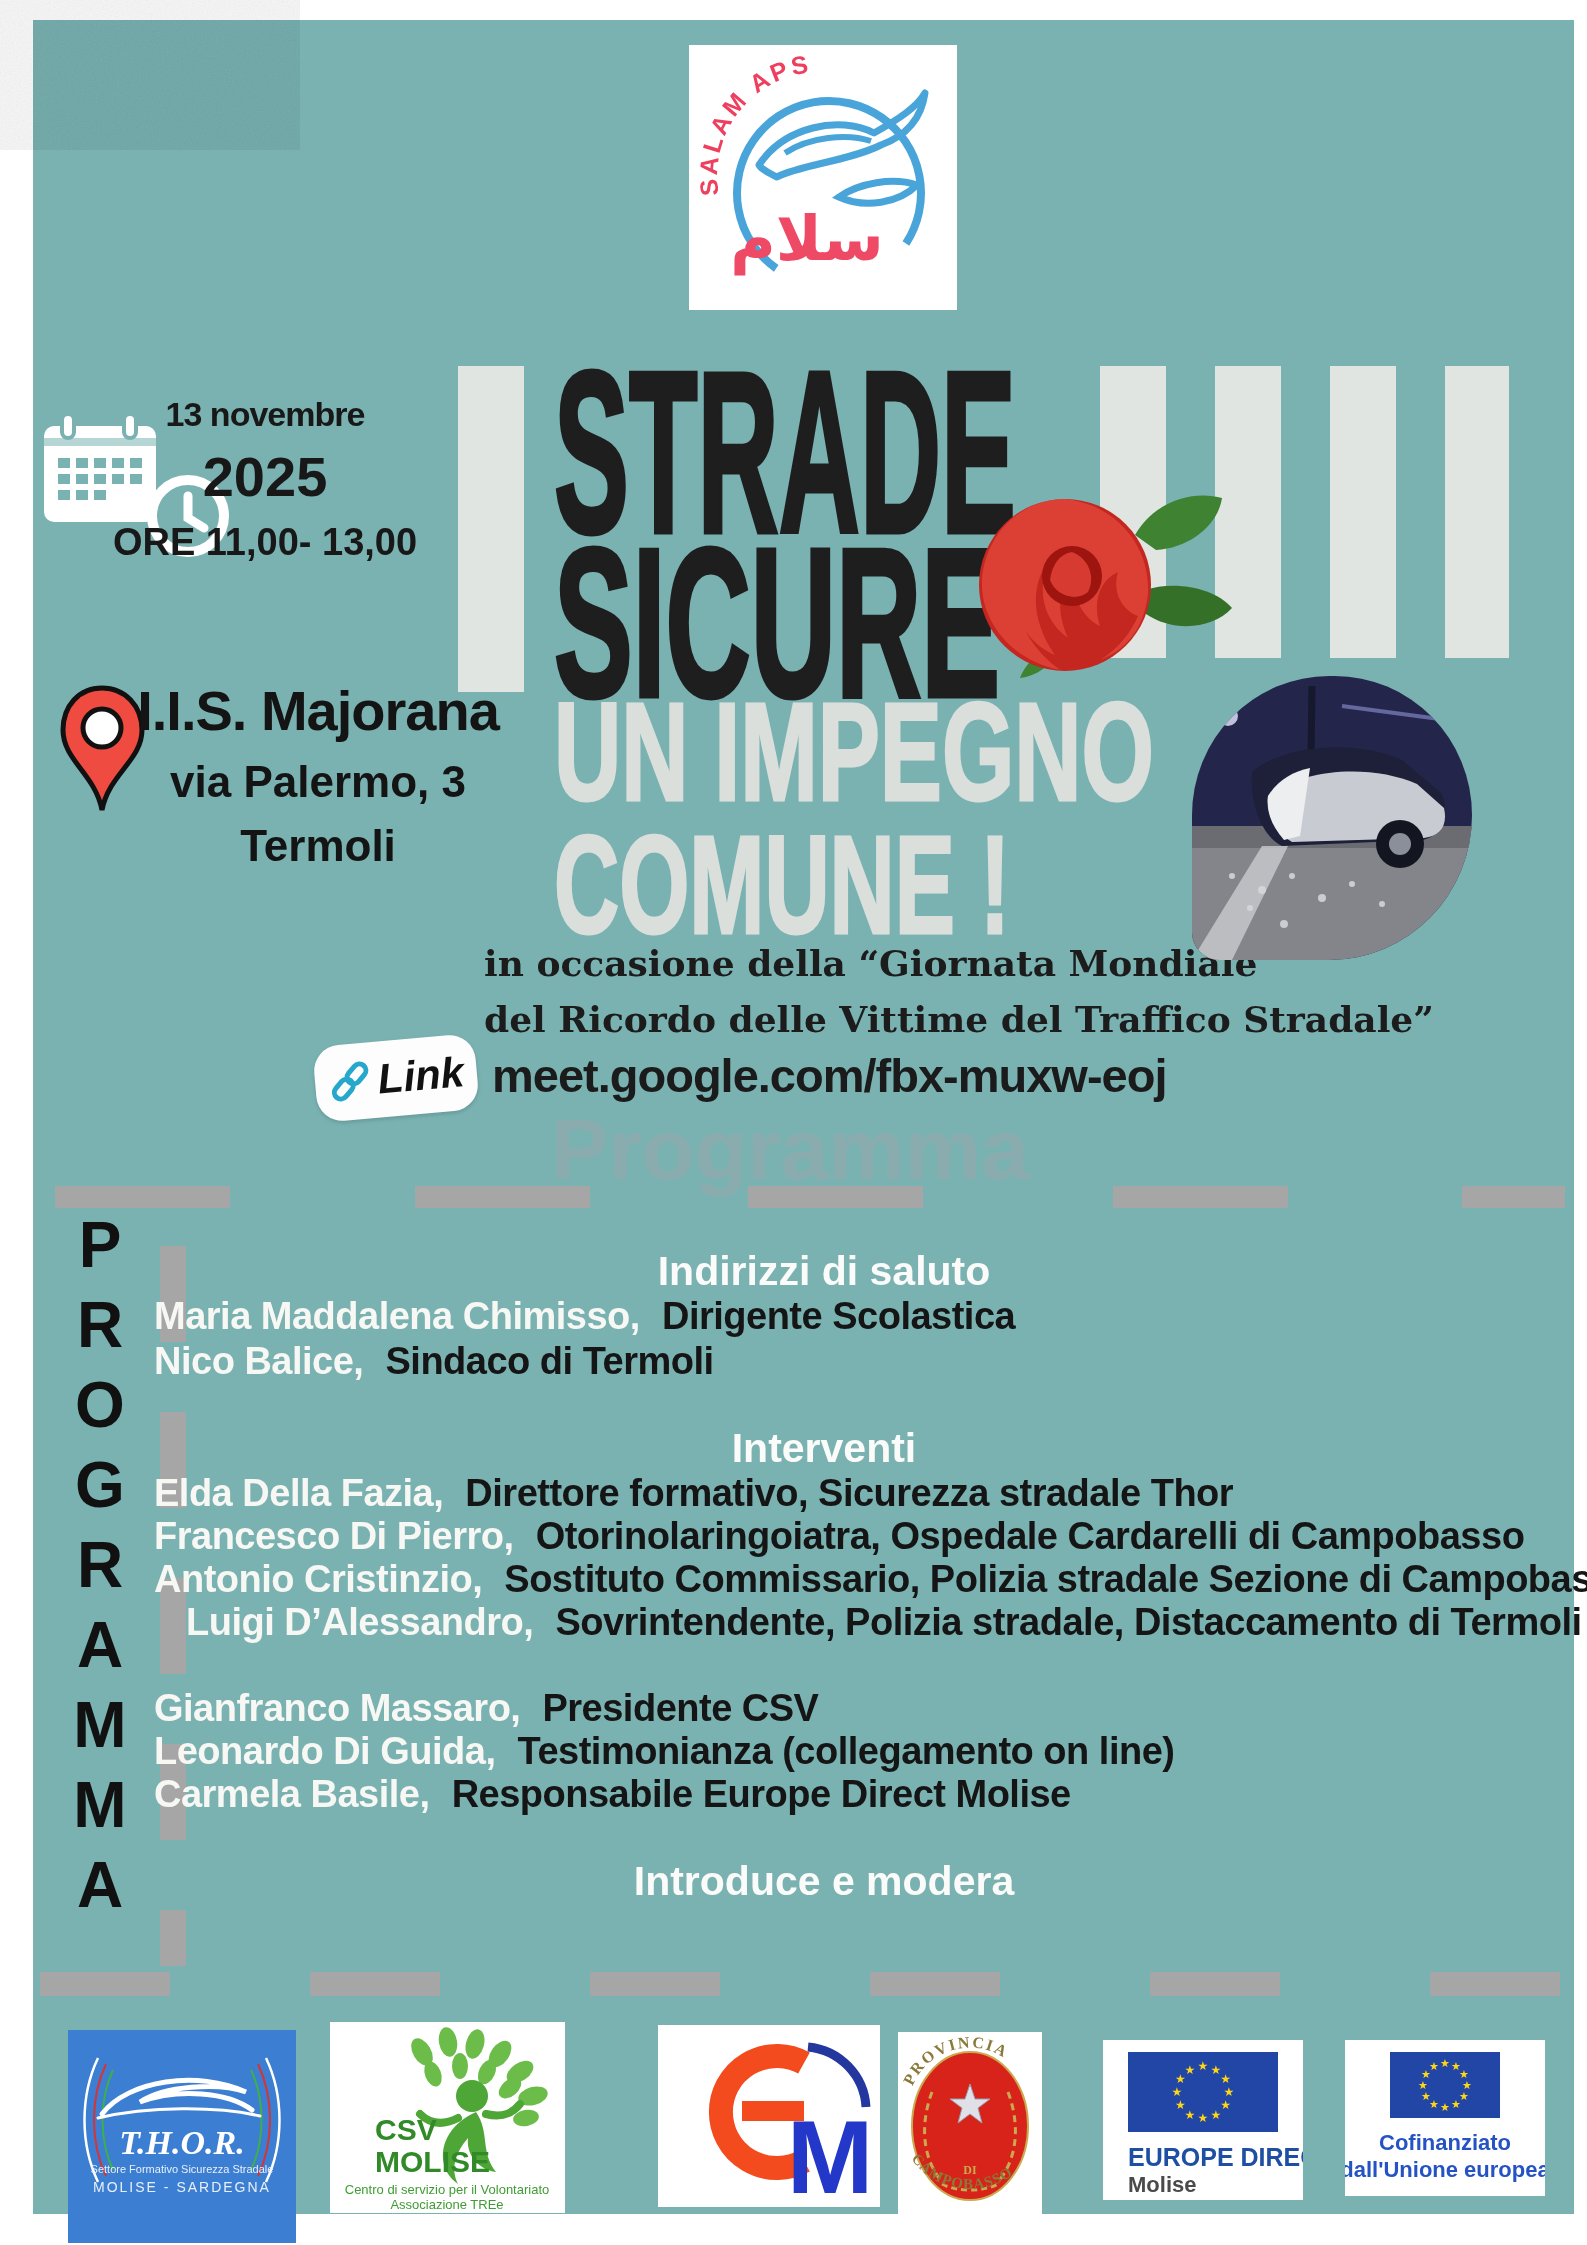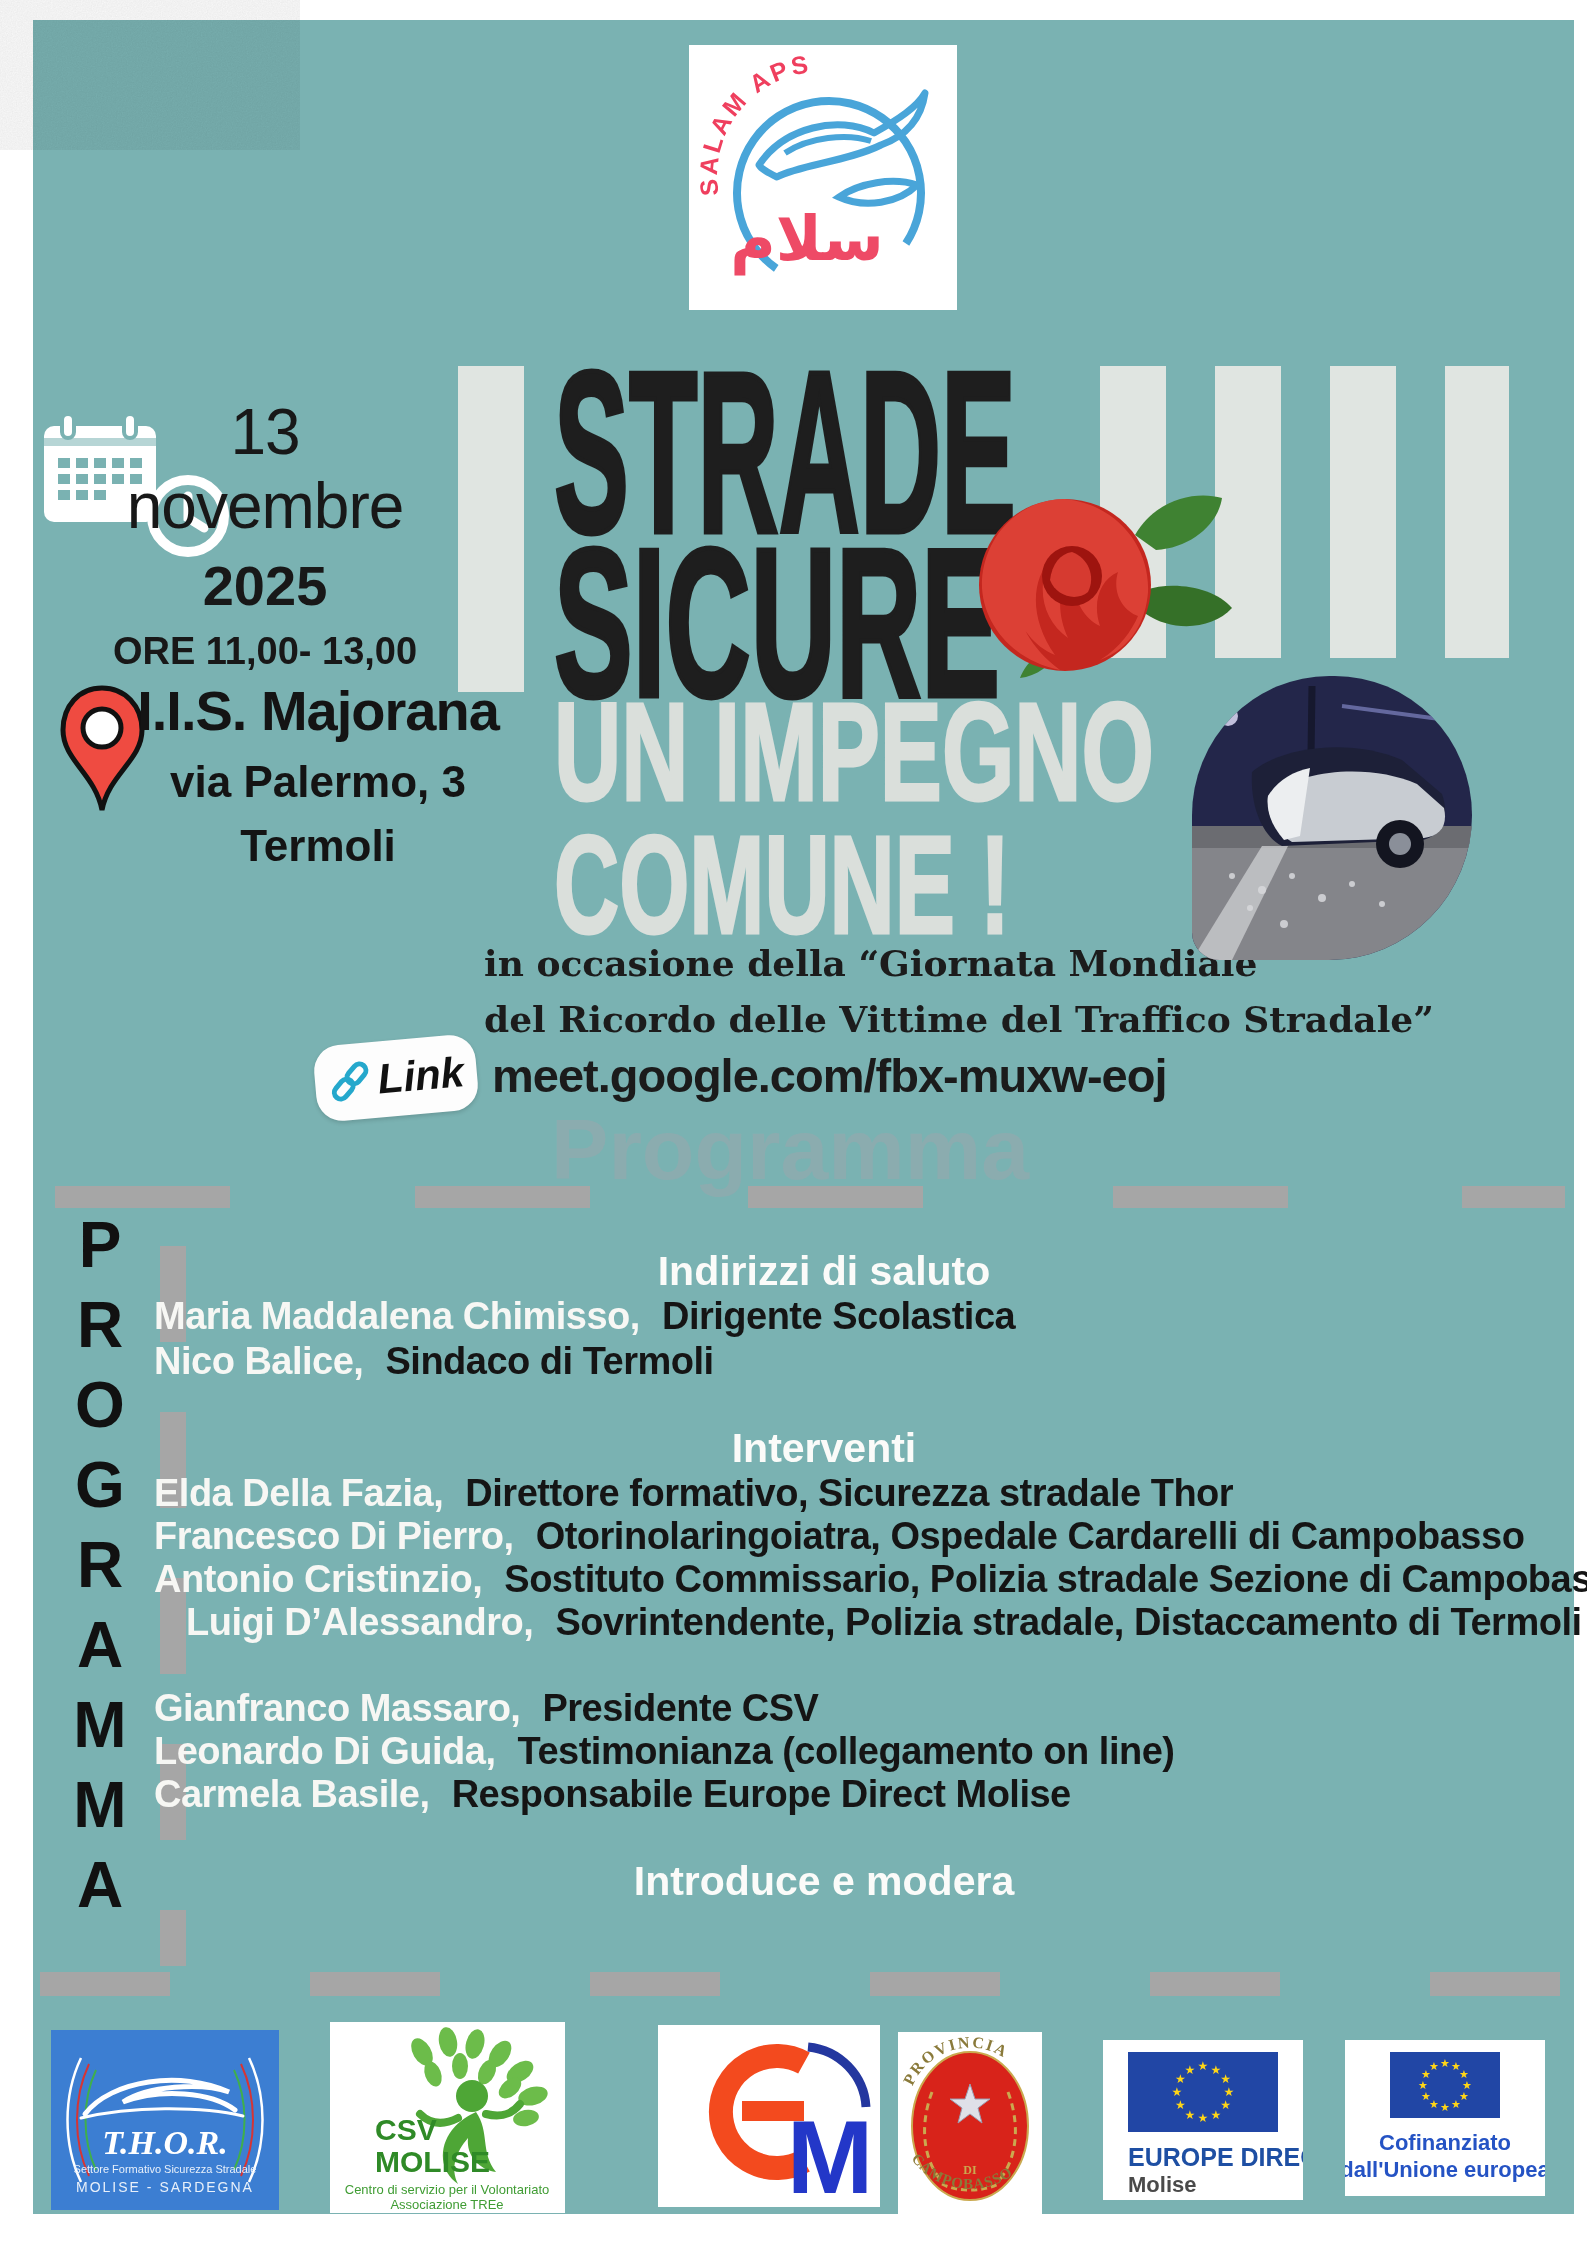--- a/index.html
+++ b/index.html
@@ -6,21 +6,21 @@
   .page{position:relative;width:1587px;height:2245px;background:#ffffff;overflow:hidden;
         font-family:"Liberation Sans",sans-serif;}
   .poster{position:absolute;left:33px;top:20px;right:13px;bottom:31px;background:#7ab2b2;}
   .abs{position:absolute;}
 
   
   .stripe{position:absolute;background:#e7e8e4;opacity:.93;}
 
   
   .datecol{position:absolute;left:100px;top:395px;width:330px;text-align:center;color:#181818;}
-  .date1{font-size:64px;font-weight:normal;letter-spacing:-1px;}
+  .date1{font-size:34px;font-weight:bold;letter-spacing:-1px;}
   .date2{font-size:56px;font-weight:bold;margin-top:10px;}
   .timet{font-size:38px;font-weight:bold;margin-top:12px;letter-spacing:0px;}
   .venue{position:absolute;left:118px;top:678px;width:400px;text-align:center;color:#141414;}
   .vname{font-size:56px;font-weight:bold;letter-spacing:-1px;}
   .vline{font-size:44px;font-weight:bold;margin-top:14px;}
 
   
   .occasion{position:absolute;left:484px;top:935px;width:1000px;color:#1c1c1c;
             font-family:"DejaVu Serif",serif;font-weight:bold;font-size:36px;line-height:56px;}
 
@@ -252,21 +252,21 @@
 
   <div class="phead" style="top:1858px;">Introduce e modera</div>
 
   <div class="dash" style="left:40px;top:1972px;width:130px;height:24px;"></div>
   <div class="dash" style="left:310px;top:1972px;width:130px;height:24px;"></div>
   <div class="dash" style="left:590px;top:1972px;width:130px;height:24px;"></div>
   <div class="dash" style="left:870px;top:1972px;width:130px;height:24px;"></div>
   <div class="dash" style="left:1150px;top:1972px;width:130px;height:24px;"></div>
   <div class="dash" style="left:1430px;top:1972px;width:130px;height:24px;"></div>
 
-  <div class="pbox blue" style="left:51px;top:2030px;width:228px;height:180px;">
+  <div class="pbox blue" style="left:68px;top:2030px;width:228px;height:213px;">
     <svg width="228" height="180" viewBox="0 0 228 180">
       <path d="M30,28 C12,66 12,114 30,152" fill="none" stroke="#ffffff" stroke-width="2.5"></path>
       <path d="M38,34 C22,68 22,112 38,146" fill="none" stroke="#d63434" stroke-width="2"></path>
       <path d="M45,40 C31,70 31,110 45,140" fill="none" stroke="#3faf4c" stroke-width="2"></path>
       <path d="M198,28 C216,66 216,114 198,152" fill="none" stroke="#ffffff" stroke-width="2.5"></path>
       <path d="M190,34 C206,68 206,112 190,146" fill="none" stroke="#d63434" stroke-width="2"></path>
       <path d="M183,40 C197,70 197,110 183,140" fill="none" stroke="#3faf4c" stroke-width="2"></path>
       <path d="M34,84 C60,50 130,40 178,62 C150,52 96,56 72,72 C110,58 160,62 184,80" fill="none" stroke="#ffffff" stroke-width="5" stroke-linecap="round"></path>
       <path d="M30,88 C80,76 150,76 192,86" fill="none" stroke="#ffffff" stroke-width="3" stroke-linecap="round"></path>
       <text x="114" y="124" text-anchor="middle" font-family="Liberation Serif,serif" font-style="italic" font-weight="bold" font-size="34" fill="#ffffff">T.H.O.R.</text>

